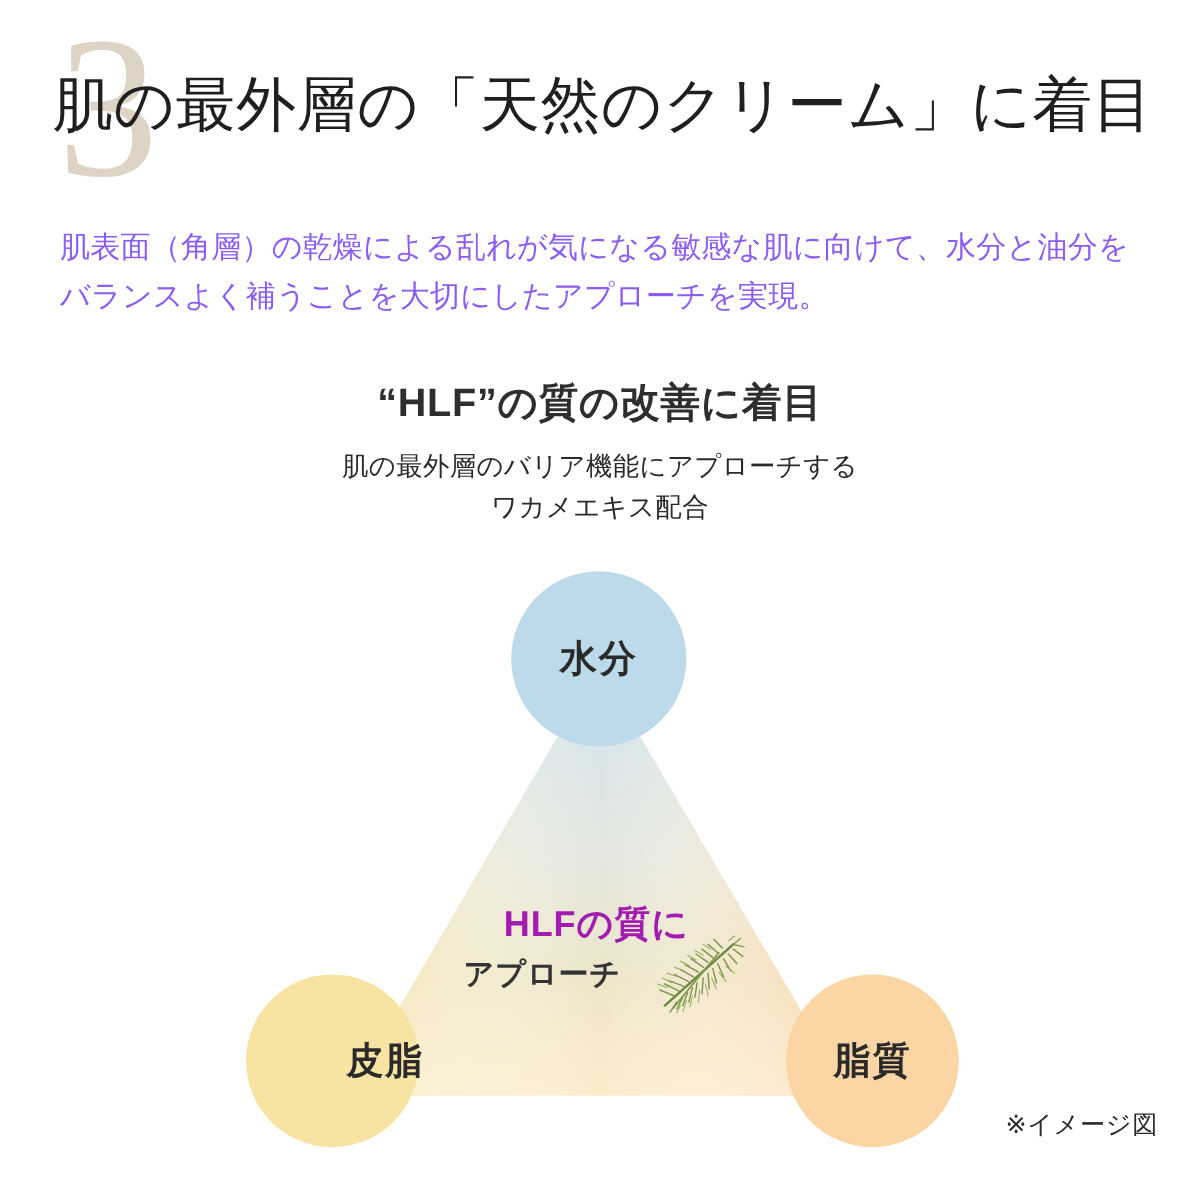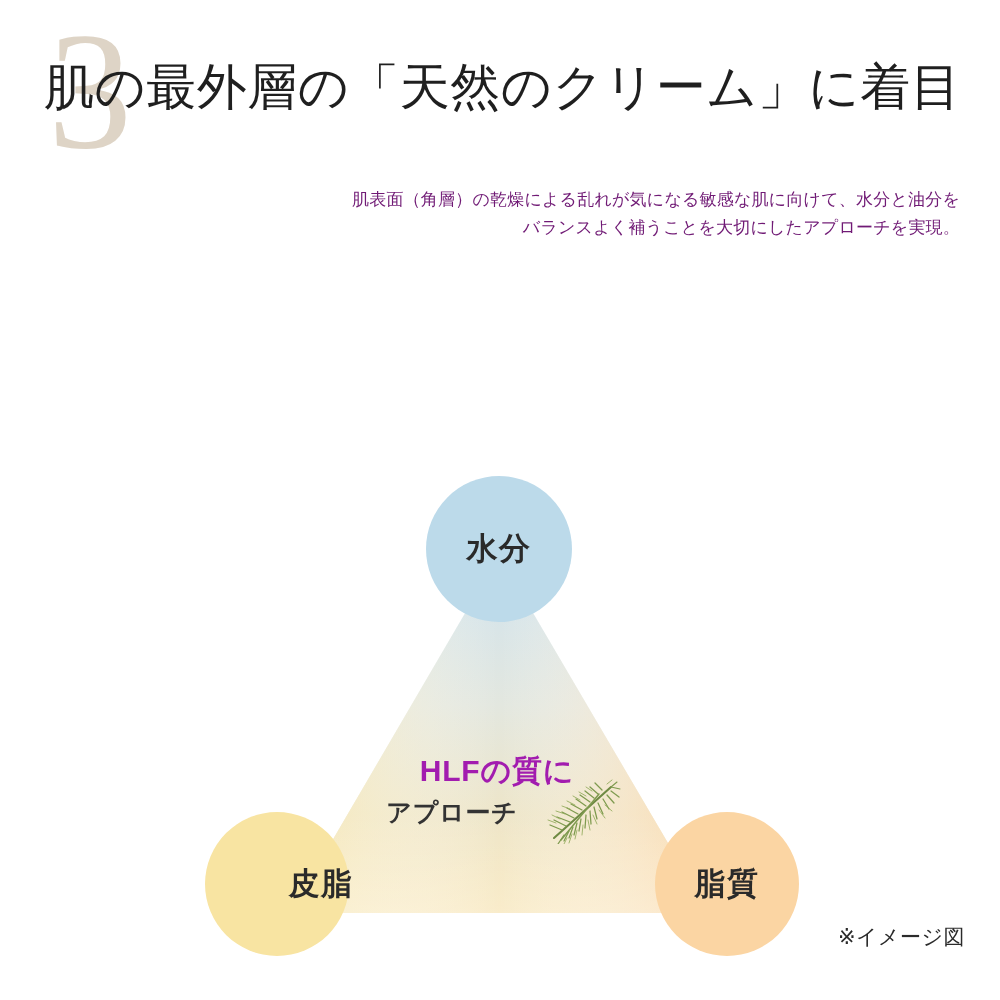--- a/index.html
+++ b/index.html
@@ -56,25 +56,24 @@
     letter-spacing: 0.5px;
     white-space: nowrap;
   }
 
   
   .lead-paragraph {
     position: absolute;
     left: 50px;
     top: 186px;
     width: 910px;
-    font-size: 17px;
+    font-size: 25px;
     line-height: 1.62;
-    color: #701a75;
+    color: #8b5cf6;
     letter-spacing: 0.2px;
-    text-align: right;
   }
   .lead-paragraph .lead-line {
     display: block;
     white-space: nowrap;
   }
 
   
   .subhead-zone {
     position: absolute;
     left: 0;
@@ -182,20 +181,25 @@
   <div class="header-zone">
     <div class="step-number">3</div>
     <div class="page-title">肌の最外層の「天然のクリーム」に着目</div>
   </div>
 
   <div class="lead-paragraph">
     <span class="lead-line">肌表面（角層）の乾燥による乱れが気になる敏感な肌に向けて、水分と油分を</span>
     <span class="lead-line">バランスよく補うことを大切にしたアプローチを実現。</span>
   </div>
 
+  <div class="subhead-zone">
+    <div class="subhead-title">“HLF”の質の改善に着目</div>
+    <span class="subhead-line first">肌の最外層のバリア機能にアプローチする</span>
+    <span class="subhead-line">ワカメエキス配合</span>
+  </div>
 
   <div class="diagram">
 
     <svg class="diagram-svg" viewBox="0 0 1000 500">
       <defs>
         <linearGradient id="triVert" x1="0" y1="0" x2="0" y2="1">
           <stop offset="0%" stop-color="#cfe3ef" stop-opacity="1"></stop>
           <stop offset="42%" stop-color="#e3e7df" stop-opacity="1"></stop>
           <stop offset="100%" stop-color="#f7e4b4" stop-opacity="1"></stop>
         </linearGradient>

